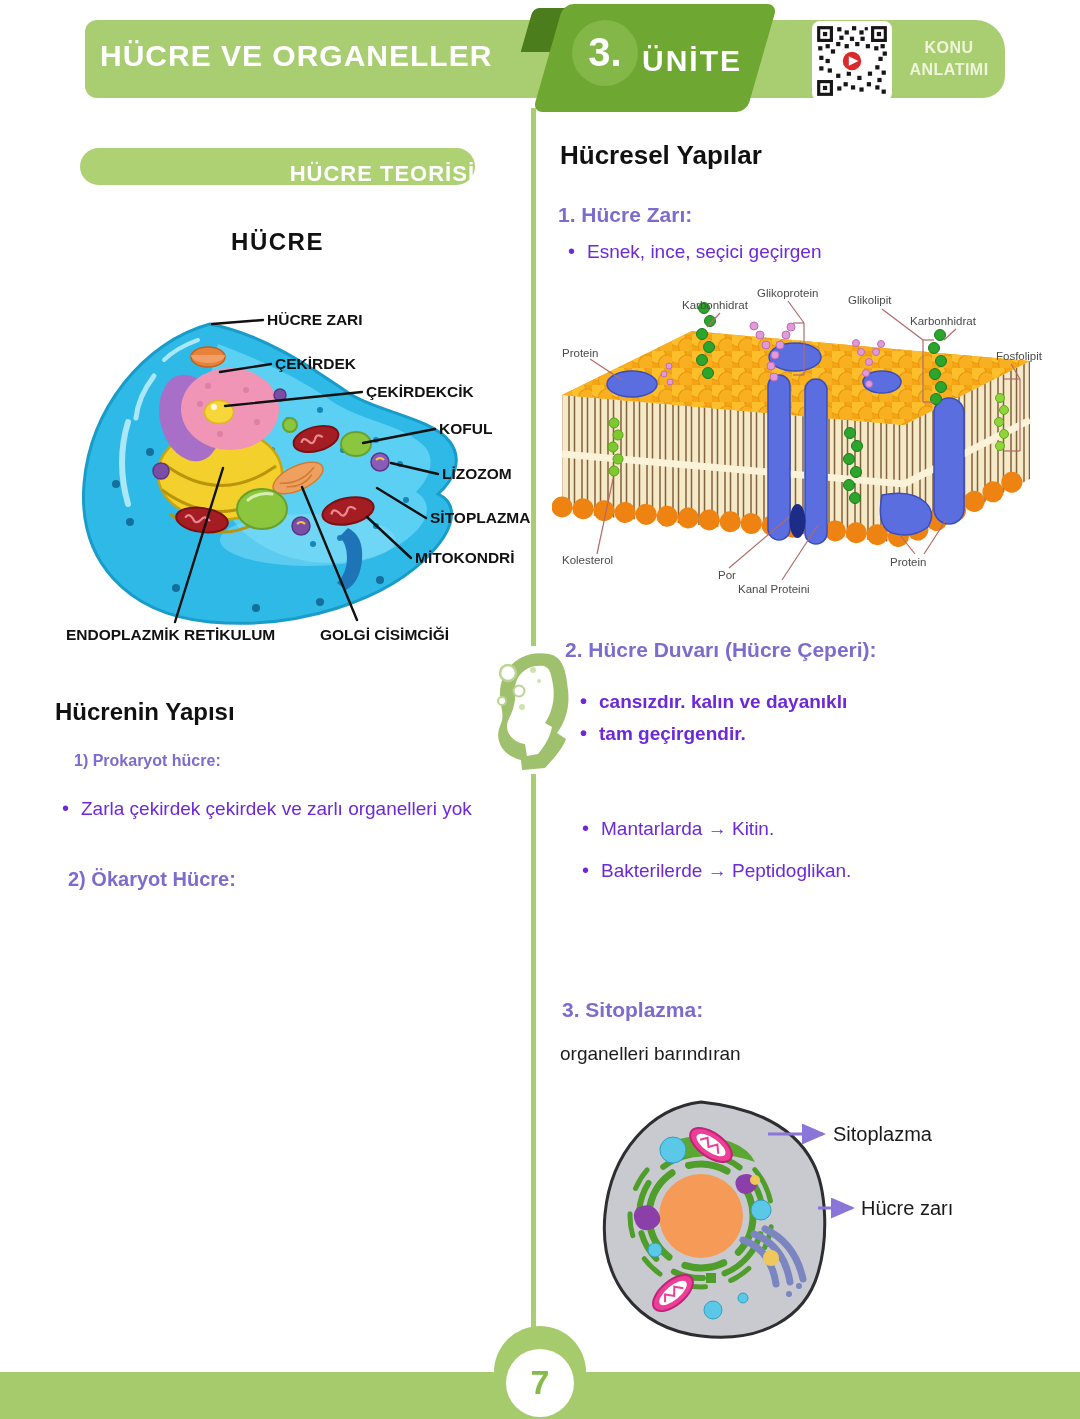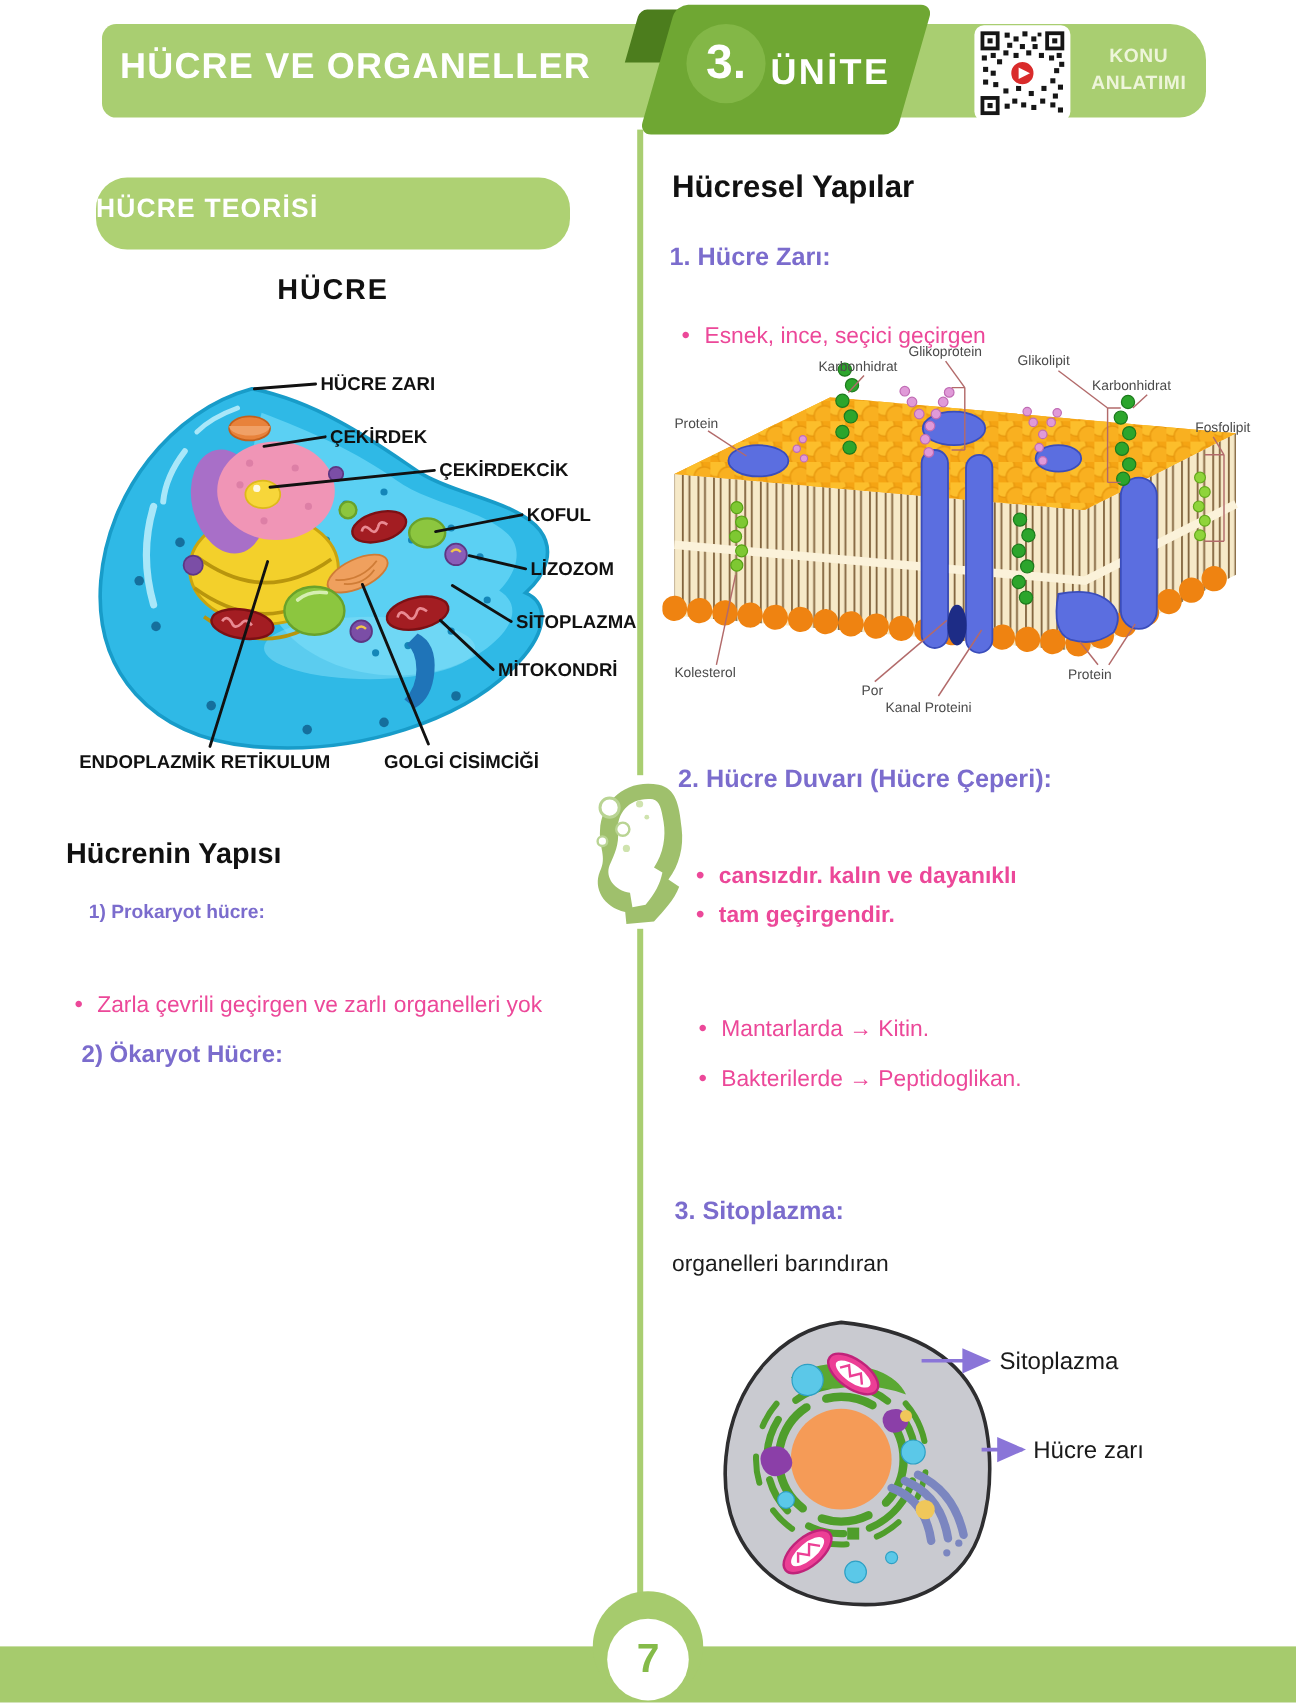--- a/index.html
+++ b/index.html
@@ -15,28 +15,28 @@
   .unit-circle{left:572px;top:20px;width:66px;height:66px;border-radius:50%;background:#83b747;
                color:#fff;font-size:40px;font-weight:bold;text-align:center;line-height:64px;}
   .unit-word{left:642px;top:44px;color:#fff;font-weight:bold;font-size:30px;letter-spacing:2px;}
   .qr-box{left:812px;top:21px;width:80px;height:80px;background:#fff;border-radius:8px;padding:3px;box-sizing:border-box;}
   .badge{left:897px;top:37px;width:104px;text-align:center;color:#eef5da;font-weight:bold;
          font-size:16px;line-height:22px;letter-spacing:.5px;}
   
   .divider{left:531px;top:108px;width:5px;height:1222px;background:#a9ce71;}
   .head-icon{left:487px;top:646px;width:118px;height:128px;background:#fff;}
   
-  .pill{left:80px;top:148px;width:395px;height:60px;background:#aed173;border-radius:26px;
-        color:#fff;font-size:22px;font-weight:bold;text-align:left;line-height:52px;letter-spacing:1px;}
+  .pill{left:80px;top:148px;width:395px;height:37px;background:#aed173;border-radius:26px;
+        color:#fff;font-size:22px;font-weight:bold;text-align:right;line-height:52px;letter-spacing:1px;}
   .hucre-title{left:80px;top:228px;width:395px;text-align:center;font-size:24px;font-weight:bold;
                color:#111;letter-spacing:1.5px;}
   .section-h{font-size:24px;font-weight:bold;color:#111;}
   .purple-h{font-size:21px;font-weight:bold;color:#7b6ccd;}
   .body-t{font-size:19px;color:#1c1c1c;}
-  .bullet{font-size:19px;color:#ec4899;margin-top:29px;}
+  .bullet{font-size:19px;color:#6d28d9;}
   .bullet::before{content:"•";margin-right:12px;font-size:20px;}
   .bullet-b{font-weight:bold;}
   .u{text-underline-offset:3px;}
   .fig{position:absolute;}
   svg text{font-family:"Liberation Sans",sans-serif;}
   
   .footer-bar{left:0;top:1372px;width:1080px;height:47px;background:#a6cb6d;}
   .footer-bump{left:494px;top:1326px;width:92px;height:92px;border-radius:50%;background:#a6cb6d;}
   .footer-circle{left:506px;top:1349px;width:68px;height:68px;border-radius:50%;background:#fff;
                  color:#85bb49;font-size:34px;font-weight:bold;text-align:center;line-height:66px;}
@@ -240,21 +240,21 @@
       <text x="384" y="177">LİZOZOM</text>
       <text x="372" y="221">SİTOPLAZMA</text>
       <text x="357" y="261">MİTOKONDRİ</text>
       <text x="8" y="338">ENDOPLAZMİK RETİKULUM</text>
       <text x="262" y="338">GOLGİ CİSİMCİĞİ</text>
     </g>
   </svg>
 
   <div class="abs section-h" style="left:55px;top:698px">Hücrenin Yapısı</div>
   <div class="abs purple-h" style="left:74px;top:752px;font-size:16px">1) Prokaryot hücre:</div>
-  <div class="abs bullet" style="left:62px;top:797px"><span class="u">Zarla çevrili geçirgen</span><span> ve </span><span class="u">zarlı organelleri</span><span> yok</span></div>
+  <div class="abs bullet" style="left:62px;top:797px"><span class="u">Zarla çekirdek çekirdek</span><span> ve </span><span class="u">zarlı organelleri</span><span> yok</span></div>
   <div class="abs purple-h" style="left:68px;top:868px;font-size:20px">2) Ökaryot Hücre:</div>
 
   <div class="abs section-h" style="left:560px;top:140px;font-size:26px">Hücresel Yapılar</div>
   <div class="abs purple-h" style="left:558px;top:203px">1. Hücre Zarı:</div>
   <div class="abs bullet" style="left:568px;top:240px">Esnek, ince, seçici geçirgen</div>
 
   <svg class="fig" style="left:552px;top:283px;width:500px;height:322px" viewBox="0 0 500 322">
     <defs>
       <pattern id="mheads" width="20" height="17" patternUnits="userSpaceOnUse">
         <circle cx="5" cy="4" r="8.5" fill="#fcbe2b" stroke="#e8980e" stroke-width="1.2"></circle>

